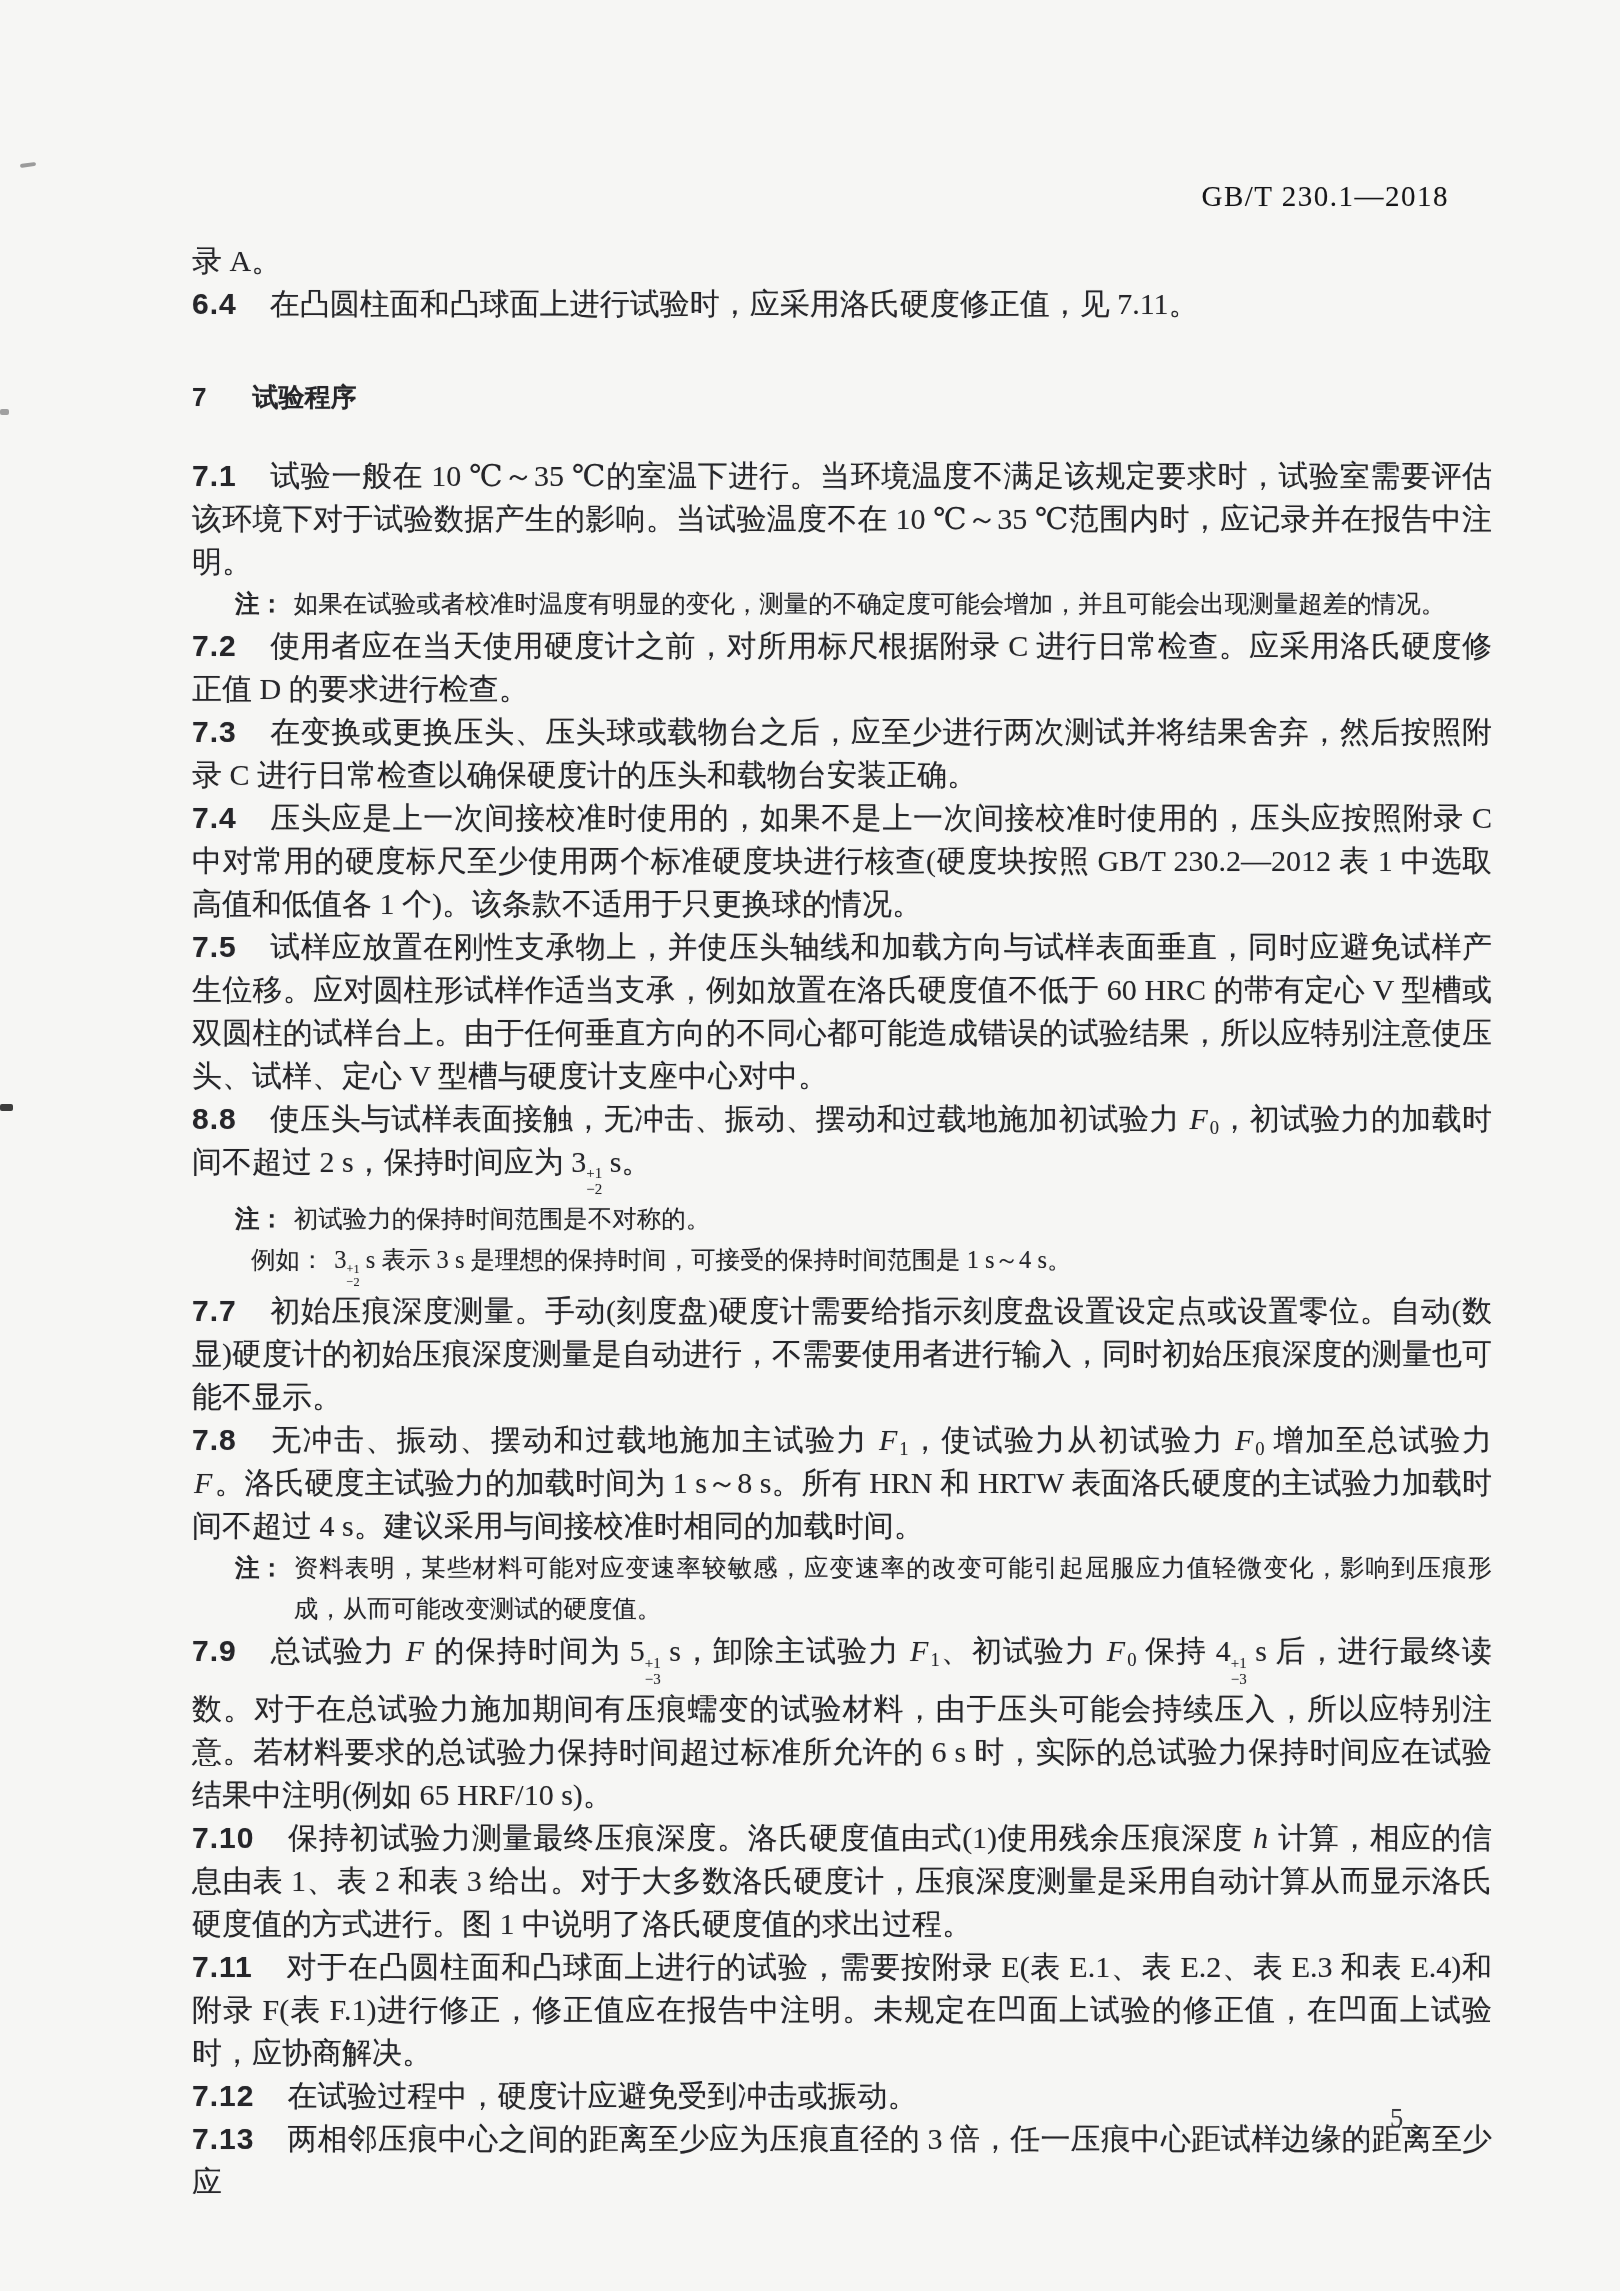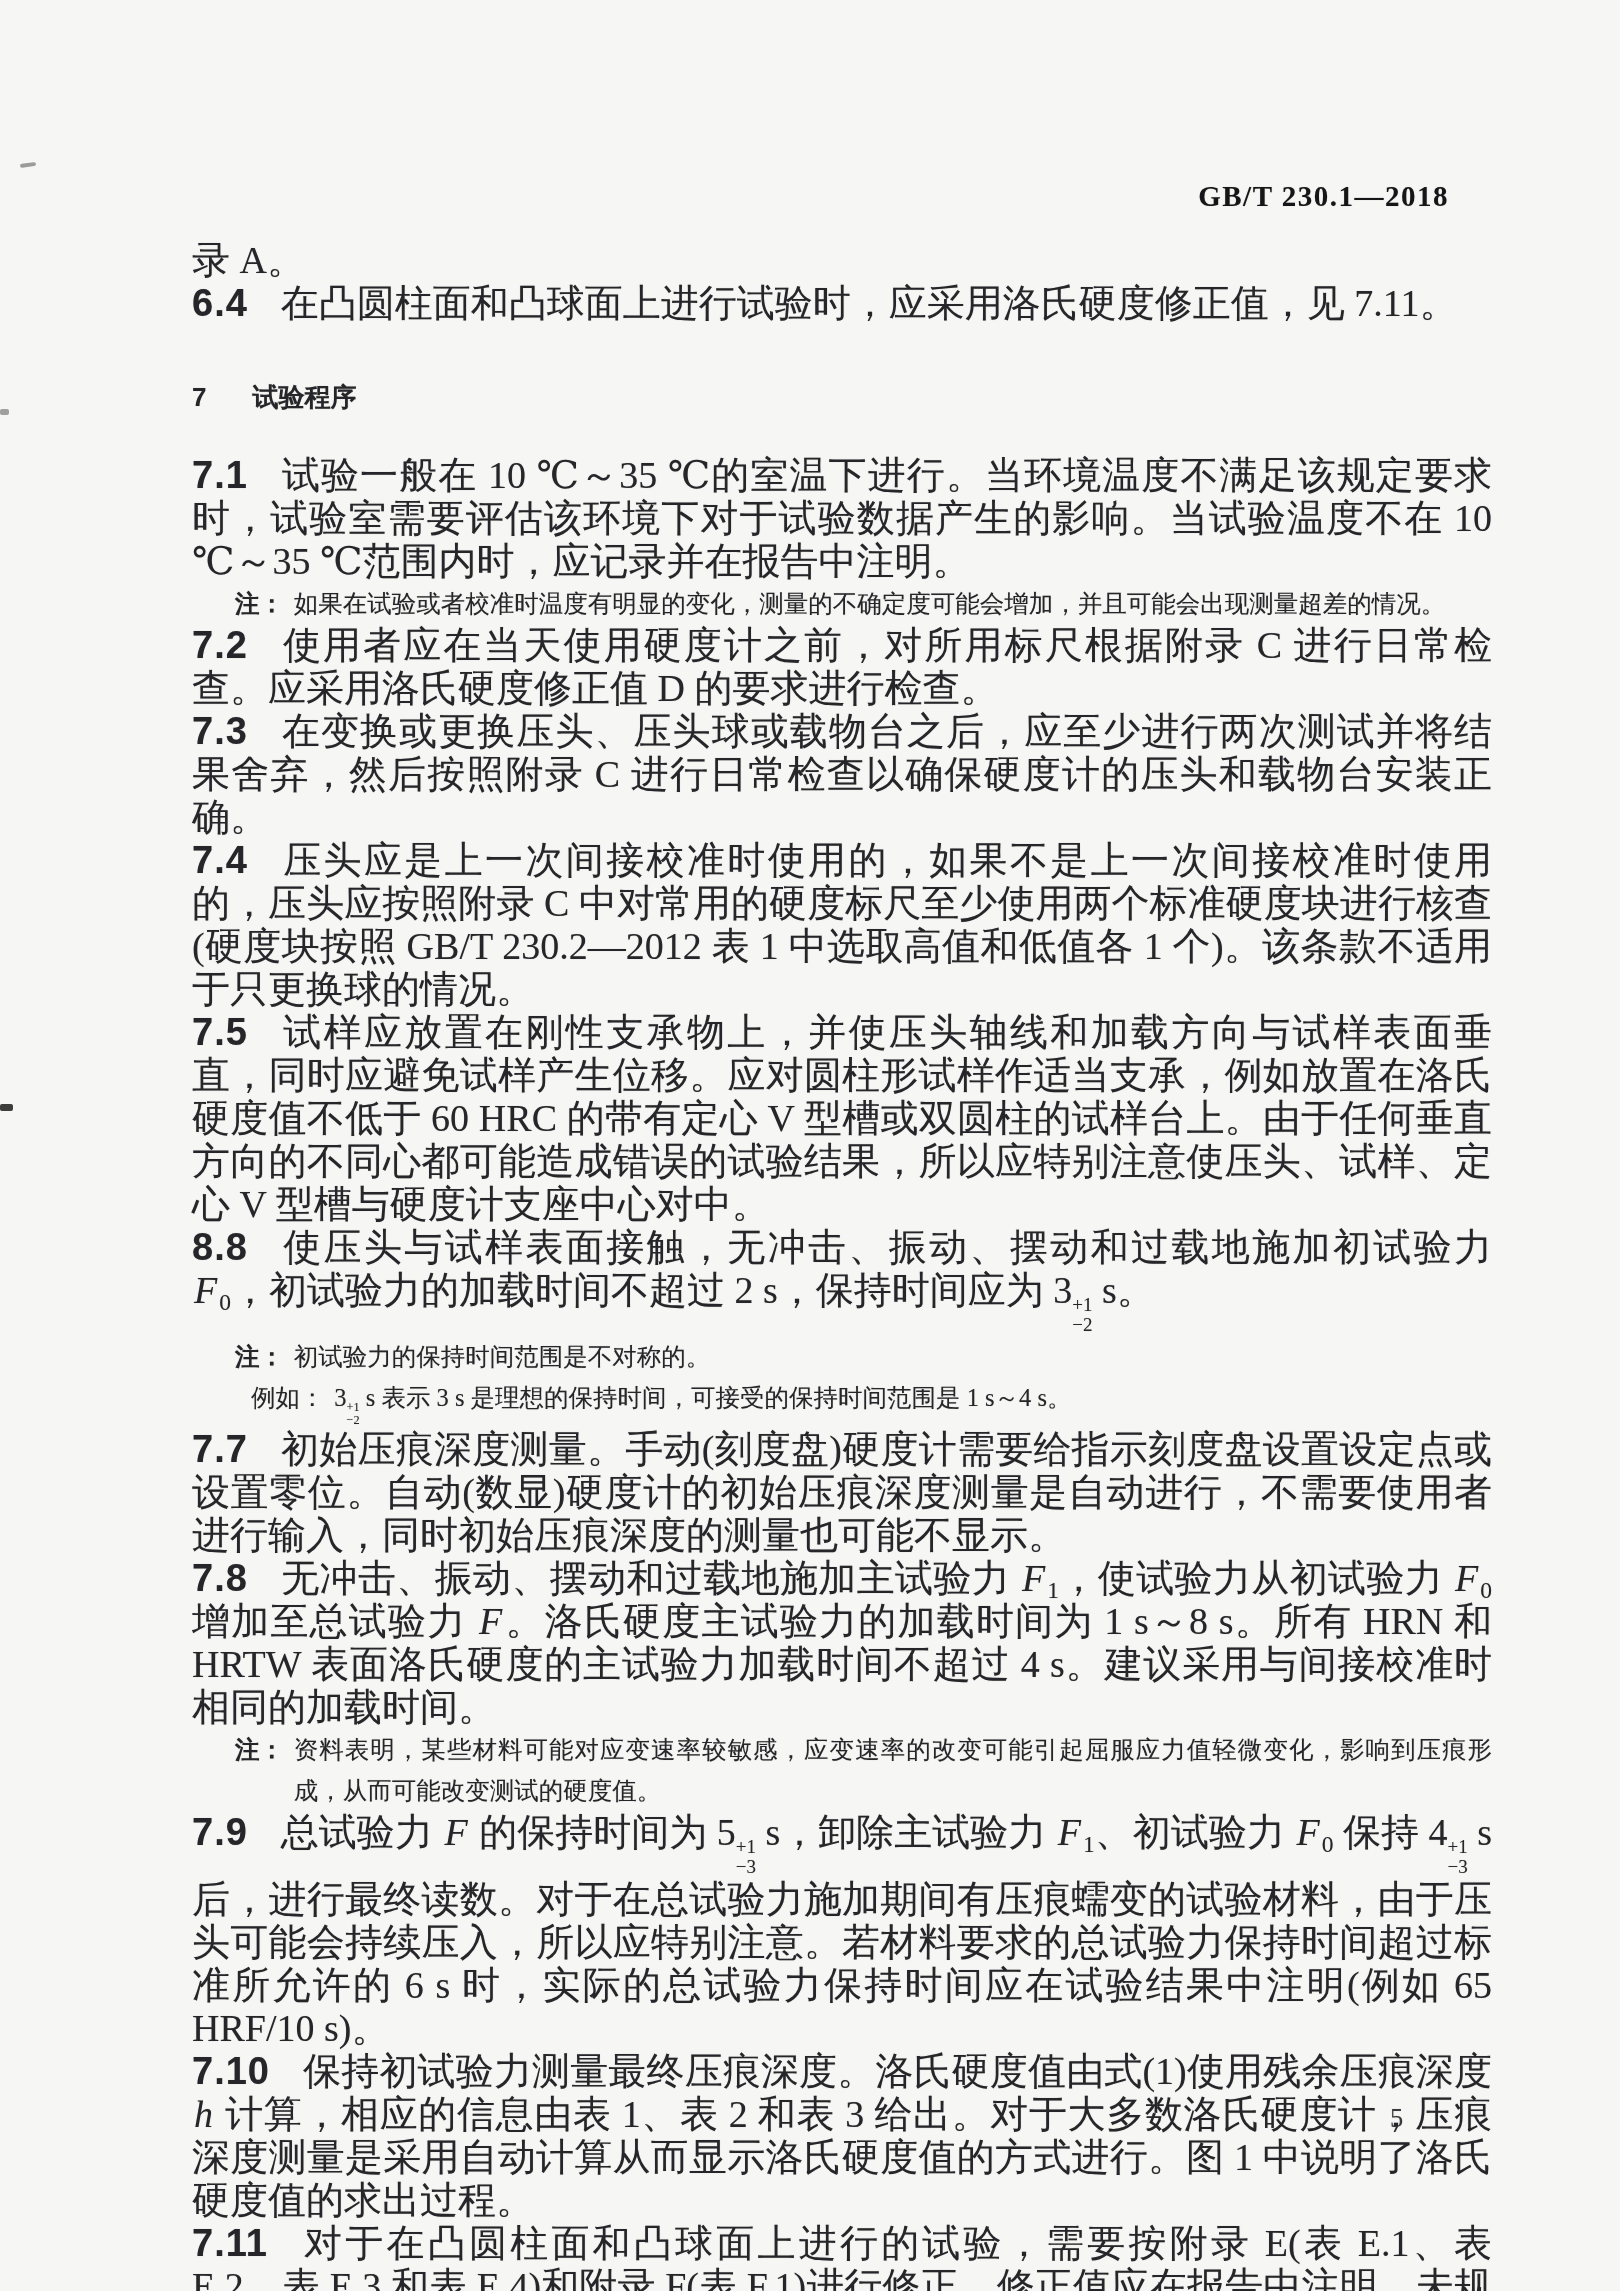--- a/index.html
+++ b/index.html
@@ -1,22 +1,22 @@
 <!DOCTYPE html>
 <html><head>
 <meta charset="utf-8">
 <style>
   html,body{margin:0;padding:0;background:#dcdcdc;}
   .page{position:relative;width:1620px;height:2292px;background:#f6f6f4;overflow:hidden;
         color:#26262a;text-shadow:0 0 1px rgba(30,30,30,.28);}
   .header{position:absolute;top:180px;left:0;width:1449px;text-align:right;
-          font-family:"Liberation Serif","DejaVu Serif",serif;font-weight:bold;
+          font-family:"Liberation Serif","DejaVu Serif",serif;font-weight:normal;
           font-size:29px;letter-spacing:1.5px;color:#161618;}
   .content{position:absolute;left:192px;top:239px;width:1300px;}
-  .body{margin:0;font-size:38px;line-height:43px;text-align:justify;
+  .body{margin:0;font-size:30px;line-height:43px;text-align:justify;
         font-family:"Liberation Serif","DejaVu Serif",serif;}
   .clause{margin:0;}
   .num{font-family:Liberation Sans, sans-serif;font-weight:bold;
        margin-right:33px;letter-spacing:1px;}
   .heading{margin:51px 0 35px 0;font-size:26px;line-height:43px;text-align:left;
            font-family:"Liberation Sans","DejaVu Sans",sans-serif;font-weight:bold;}
   .heading .num{margin-right:45px;}
   .note{display:flex;margin:0;font-size:24.5px;line-height:41px;padding-left:43px;
         font-family:"Liberation Serif","DejaVu Serif",serif;text-align:justify;}
   .note .note-label{flex:none;margin-right:9.8px;

